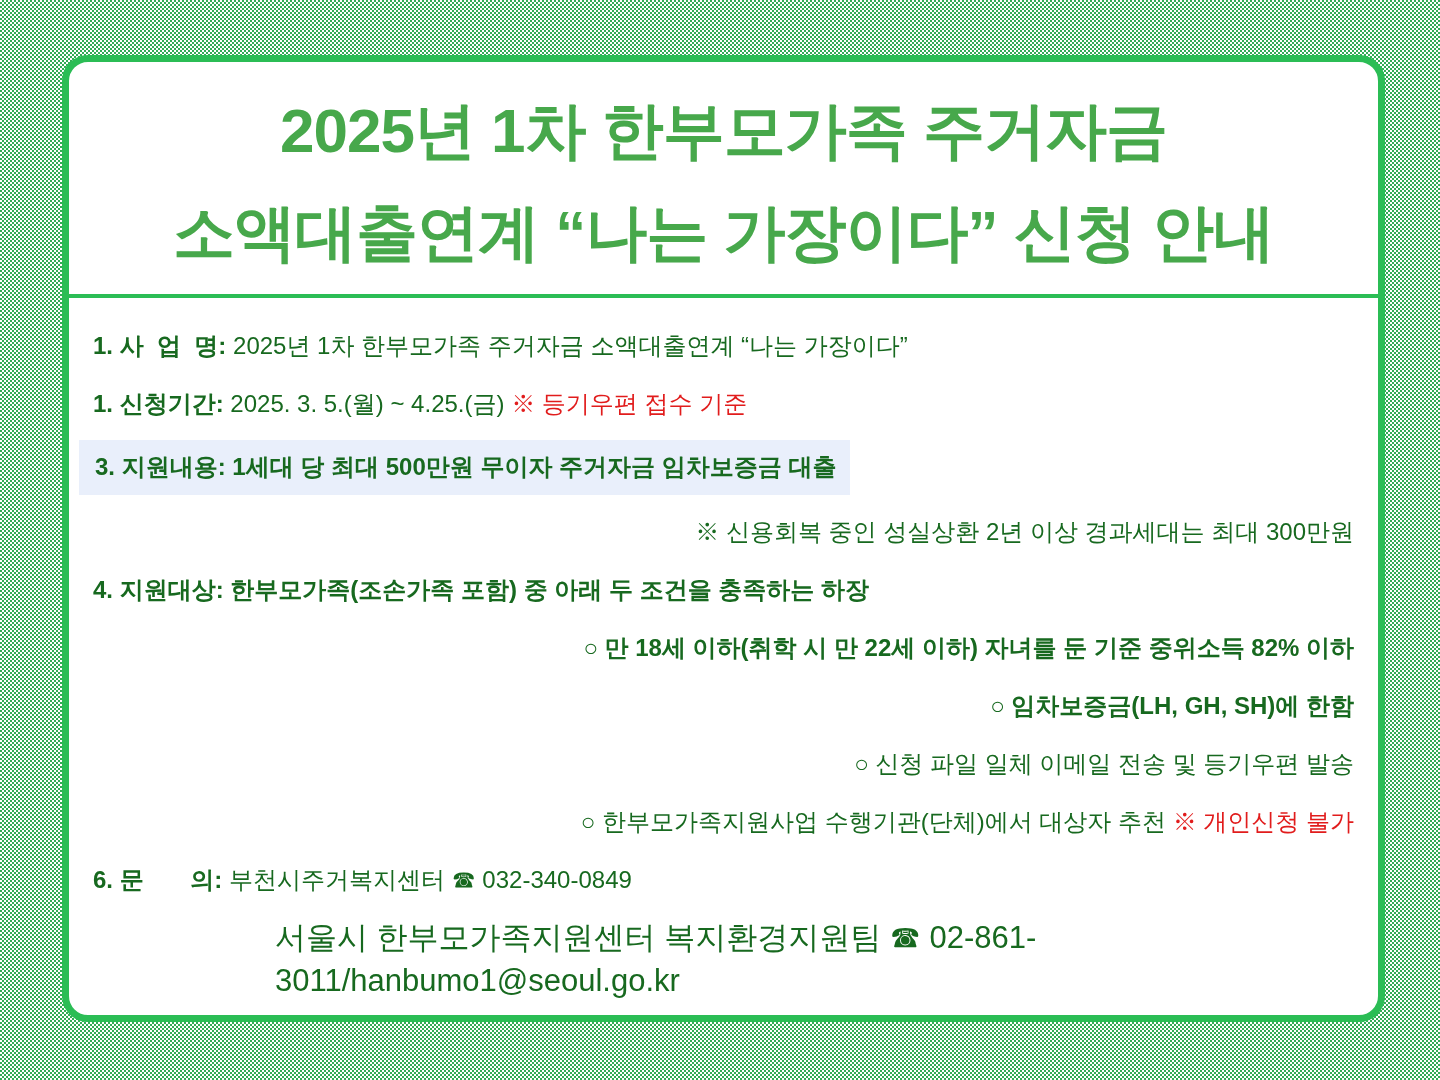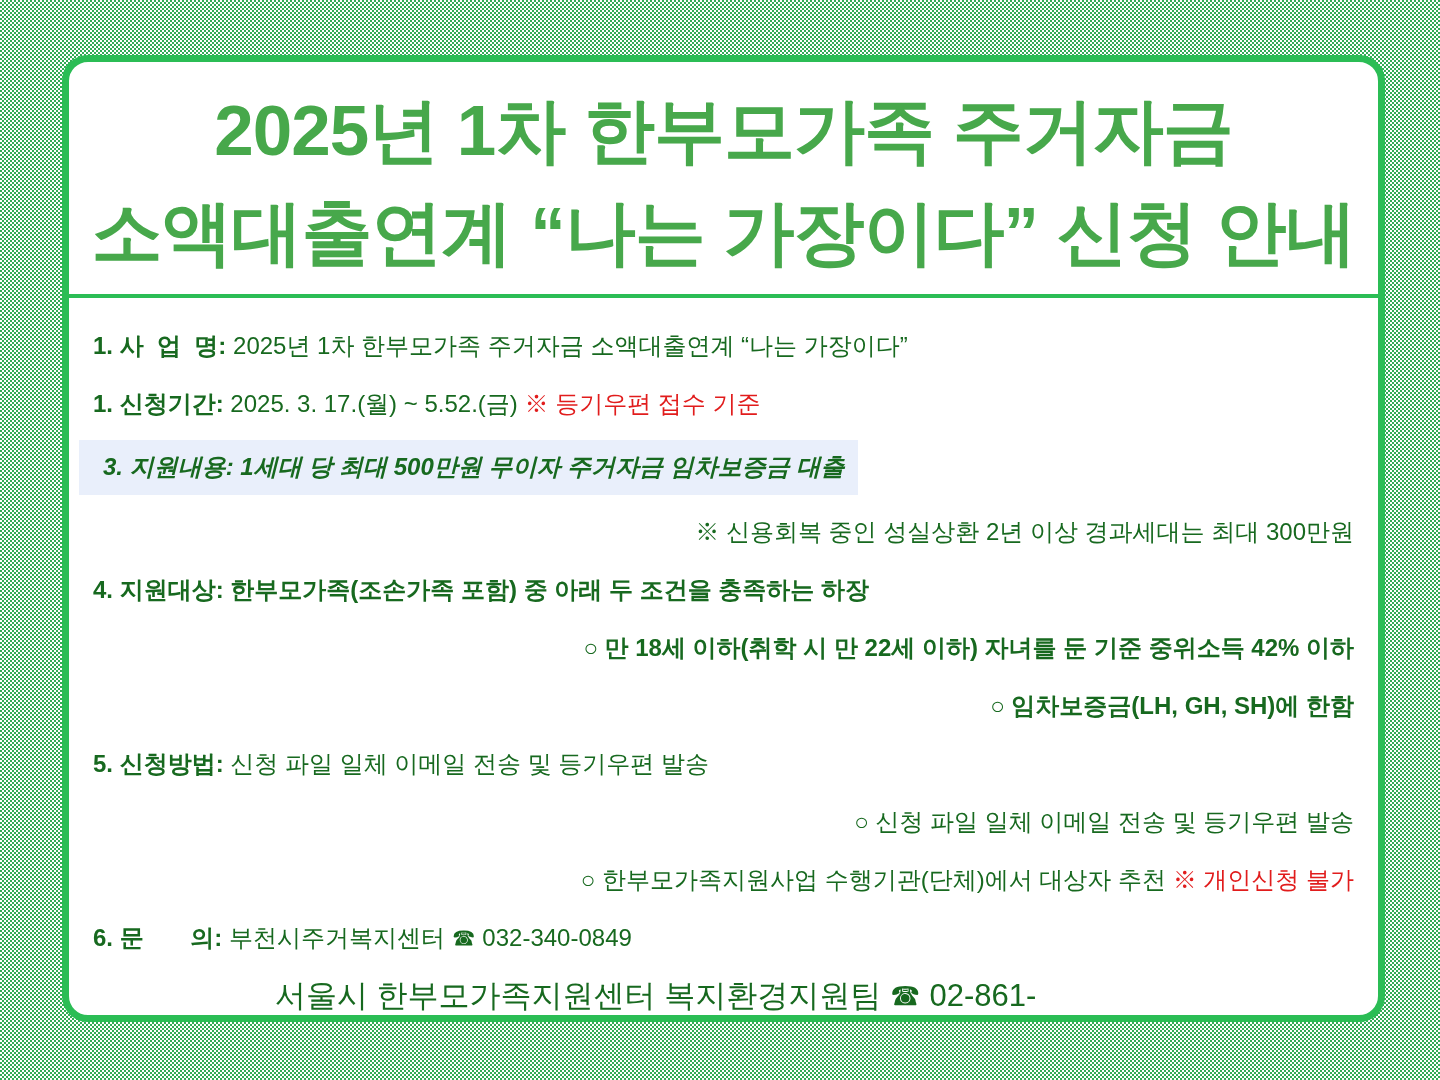--- a/index.html
+++ b/index.html
@@ -34,21 +34,21 @@
     background: var(--card-white, #ffffff);
     border: 7px solid var(--border-green, #2bbd55);
     border-radius: 26px;
     overflow: hidden;
   }
   .title-block {
     text-align: center;
     padding-top: 18px;
   }
   .title-line {
-    font-size: 71px;
+    font-size: 62px;
     font-weight: bold;
     color: var(--title-green, #47a84b);
     line-height: 102px;
     letter-spacing: -1px;
     white-space: nowrap;
   }
   .divider {
     height: 4px;
     background: var(--border-green, #2bbd55);
     margin-top: 10px;
@@ -62,23 +62,22 @@
     line-height: 43px;
     margin-bottom: 15px;
     white-space: pre-wrap;
   }
   .row .lbl { font-weight: bold; }
   .row .red { color: var(--note-red, #e11c1c); }
   .row.sub { padding-left: 20px; text-align: right; }
   .row.hl-row .hl {
     background: var(--highlight-blue, #e9effb);
     display: inline-block;
-    padding: 5px 14px 7px 24px;
+    padding: 5px 14px 7px 16px;
     margin-left: -14px;
-    font-style: italic;
   }
   .row.contact2 {
     padding-left: 182px;
     font-size: 31px;
     margin-bottom: 0;
   }
 </style>
 </head>
 <body>
 
@@ -90,33 +89,32 @@
     <div class="title-line">2025년 1차 한부모가족 주거자금</div>
     <div class="title-line">소액대출연계 “나는 가장이다” 신청 안내</div>
   </div>
 
   <div class="divider"></div>
 
   <div class="body-block">
 
     <div class="row"><span class="lbl">1. 사  업  명:</span><span class="txt"> 2025년 1차 한부모가족 주거자금 소액대출연계 “나는 가장이다”</span></div>
 
-    <div class="row"><span class="lbl">1. 신청기간:</span><span class="txt"> 2025. 3. 17.(월) ~ 5.52.(금) </span><span class="red">※ 등기우편 접수 기준</span></div>
+    <div class="row"><span class="lbl">1. 신청기간:</span><span class="txt"> 2025. 3. 5.(월) ~ 4.25.(금) </span><span class="red">※ 등기우편 접수 기준</span></div>
 
     <div class="row hl-row"><span class="hl"><span class="lbl">3. 지원내용: 1세대 당 최대 500만원 무이자 주거자금 임차보증금 대출</span></span></div>
 
     <div class="row sub"><span class="txt">※ 신용회복 중인 성실상환 2년 이상 경과세대는 최대 300만원</span></div>
 
     <div class="row"><span class="lbl">4. 지원대상: 한부모가족(조손가족 포함) 중 아래 두 조건을 충족하는 하장</span></div>
 
-    <div class="row sub"><span class="lbl">○ 만 18세 이하(취학 시 만 22세 이하) 자녀를 둔 기준 중위소득 42% 이하</span></div>
+    <div class="row sub"><span class="lbl">○ 만 18세 이하(취학 시 만 22세 이하) 자녀를 둔 기준 중위소득 82% 이하</span></div>
 
     <div class="row sub"><span class="lbl">○ 임차보증금(LH, GH, SH)에 한함</span></div>
 
-    <div class="row"><span class="lbl">5. 신청방법:</span><span class="txt"> 신청 파일 일체 이메일 전송 및 등기우편 발송</span></div>
 
     <div class="row sub"><span class="txt">○ 신청 파일 일체 이메일 전송 및 등기우편 발송</span></div>
 
     <div class="row sub"><span class="txt">○ 한부모가족지원사업 수행기관(단체)에서 대상자 추천 </span><span class="red">※ 개인신청 불가</span></div>
 
     <div class="row"><span class="lbl">6. 문       의:</span><span class="txt"> 부천시주거복지센터 ☎ 032-340-0849</span></div>
 
     <div class="row contact2"><span class="txt">서울시 한부모가족지원센터 복지환경지원팀 ☎ 02-861-3011/hanbumo1@seoul.go.kr</span></div>
 
   </div>

